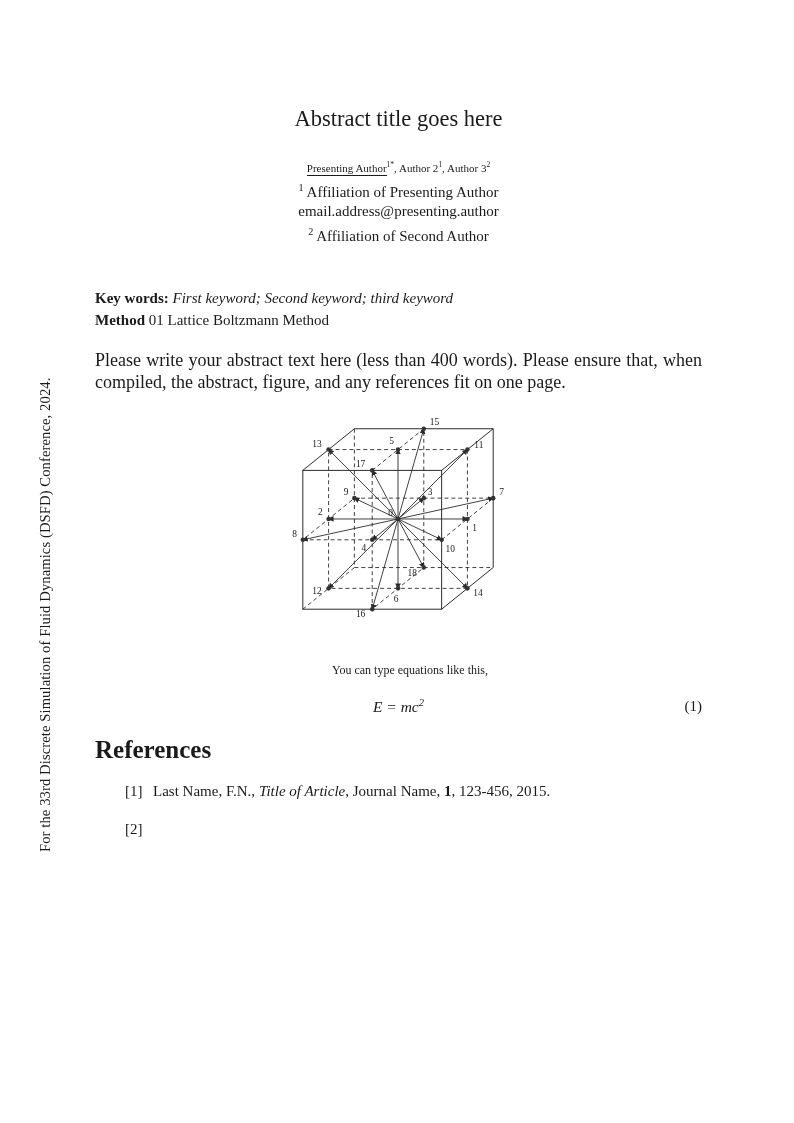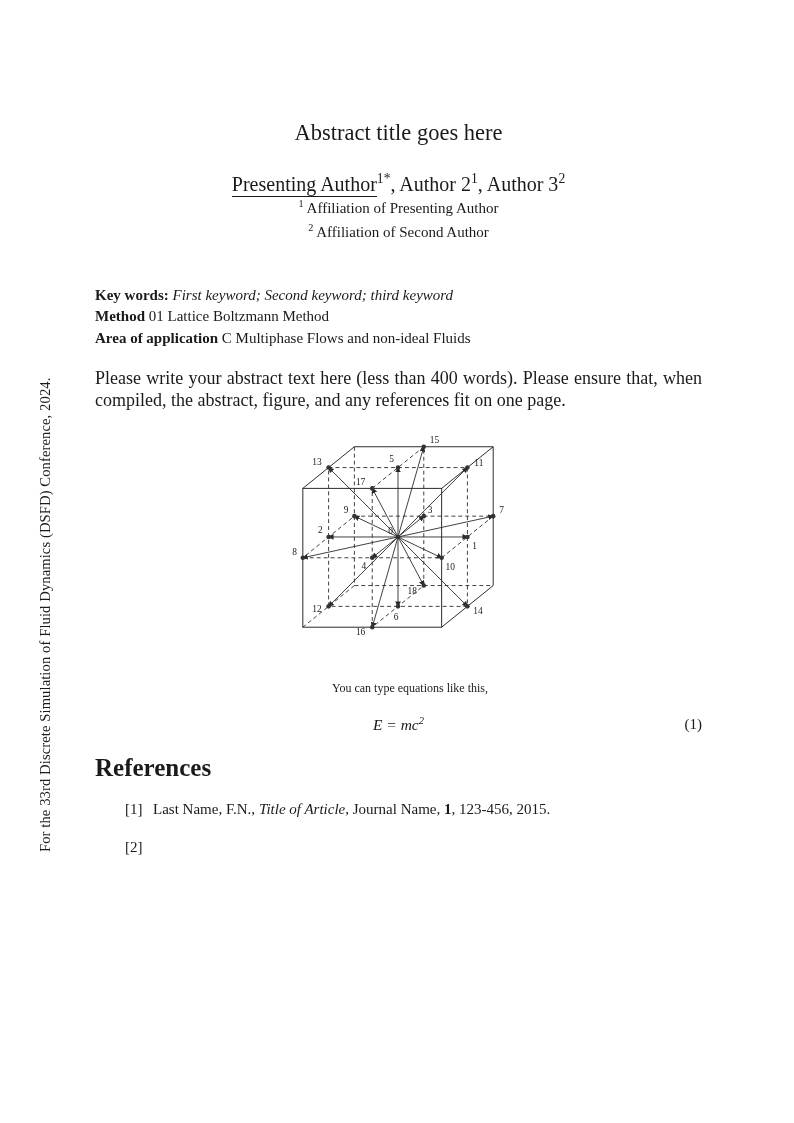--- a/index.html
+++ b/index.html
@@ -5,23 +5,23 @@
   html,body { margin:0; padding:0; background:#ffffff; }
   .page {
     position:relative; width:794px; height:1123px; background:#ffffff;
     font-family:"Liberation Serif","DejaVu Serif",serif; color:#1a1a1a; overflow:hidden;
   }
   .margin-note {
     position:absolute; left:37px; top:852px;
     transform:rotate(-90deg); transform-origin:0 0;
     font-size:14.6px; white-space:nowrap; letter-spacing:0.1px; color:#1a1a1a;
   }
-  .content { position:absolute; left:95px; top:14px; width:607px; }
+  .content { position:absolute; left:95px; top:0; width:607px; }
   .title { margin:106px 0 0 0; font-size:22.5px; font-weight:normal; text-align:center; }
-  .authors { margin-top:23px; text-align:center; font-size:20px; line-height:19.4px; }
+  .authors { margin-top:23px; text-align:center; font-size:11px; line-height:19.4px; }
   .authors sup, .meta sup, .aff sup { font-size:68%; }
   .u { border-bottom:1px solid #1a1a1a; padding-bottom:1px; }
   .aff { text-align:center; font-size:15px; line-height:19.4px; }
   .meta { margin-top:42px; font-size:15px; line-height:21.4px; }
   .bold { font-weight:bold; }
   .it { font-style:italic; }
   .para { margin:0; font-size:18px; line-height:21.4px; text-align:justify; }
   .mt { margin-top:19px; }
   .indent { text-indent:23px; }
   .figure-wrap { margin-top:6px; text-align:center; }
@@ -49,26 +49,26 @@
   <div class="margin-note">For the 33rd Discrete Simulation of Fluid Dynamics (DSFD) Conference, 2024.</div>
 
   <div class="content">
 
     <h1 class="title">Abstract title goes here</h1>
 
     <div class="authors">
       <span class="u">Presenting Author</span><sup>1*</sup><span>, </span><span>Author 2</span><sup>1</sup><span>, </span><span>Author 3</span><sup>2</sup>
     </div>
     <div class="aff"><sup>1</sup><span> Affiliation of Presenting Author</span></div>
+    <div class="aff">email.address@presenting.author</div>
     <div class="aff"><sup>2</sup><span> Affiliation of Second Author</span></div>
 
     <div class="meta">
       <div><span class="bold">Key words:</span> <span class="it">First keyword; Second keyword; third keyword</span></div>
       <div><span class="bold">Method</span> <span>01 Lattice Boltzmann Method</span></div>
-      <div><span class="bold">Area of application</span> <span>C Multiphase Flows and non-ideal Fluids</span></div>
     </div>
 
     <p class="para mt">Please write your abstract text here (less than 400 words). Please ensure that, when compiled, the abstract, figure, and any references fit on one page.</p>
 
     <div class="figure-wrap">
       <svg class="lattice" viewBox="0 0 250 235" width="248" height="233">
         <defs>
           <marker id="arr" viewBox="0 0 10 10" refX="8.5" refY="5" markerWidth="6.5" markerHeight="6.5" orient="auto">
             <path d="M0,0 L10,5 L0,10 z" fill="#2a2a2a"></path>
           </marker>

